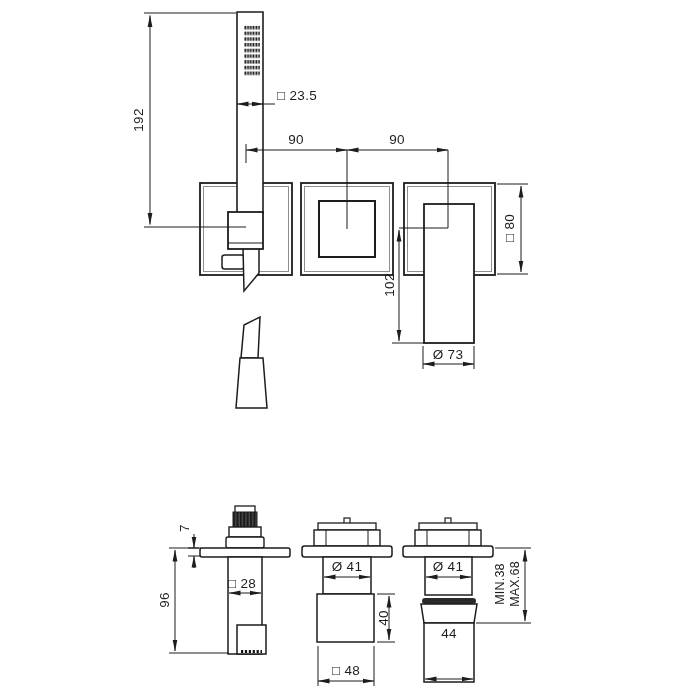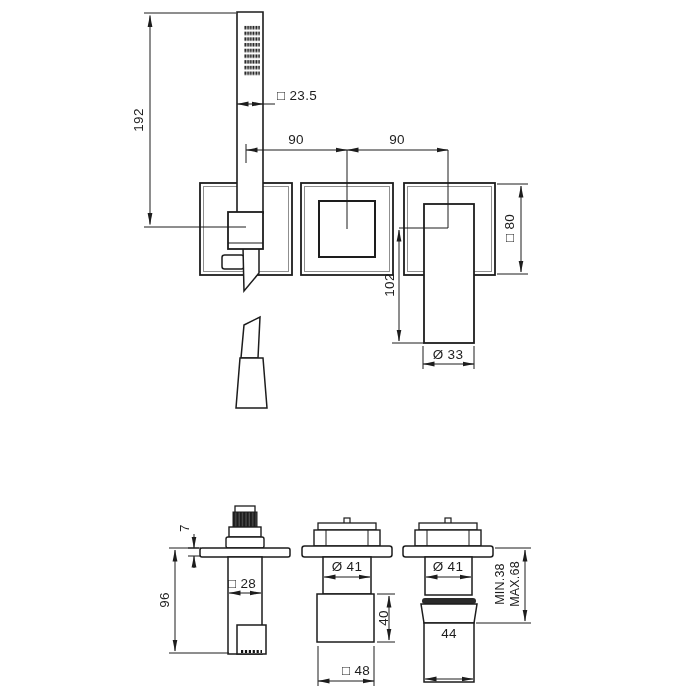--- a/index.html
+++ b/index.html
@@ -173,27 +173,27 @@
     </g>
   </g>
 </svg>
 
 <span class="dim-label rot" style="left:139px;top:120px">192</span>
 <span class="dim-label" style="left:297px;top:96px">□ 23.5</span>
 <span class="dim-label" style="left:296px;top:140px">90</span>
 <span class="dim-label" style="left:397px;top:140px">90</span>
 <span class="dim-label rot" style="left:510px;top:228px">□ 80</span>
 <span class="dim-label rot" style="left:390px;top:285px">102</span>
-<span class="dim-label" style="left:448px;top:355px">Ø 33</span>
+<span class="dim-label" style="left:448px;top:355px">Ø 73</span>
 
 <span class="dim-label rot" style="left:185px;top:528px">7</span>
 <span class="dim-label rot" style="left:165px;top:600px">96</span>
 <span class="dim-label" style="left:242px;top:584px">□ 28</span>
 <span class="dim-label" style="left:347px;top:567px">Ø 41</span>
 <span class="dim-label rot" style="left:384px;top:618px">40</span>
-<span class="dim-label" style="left:356px;top:671px">□ 48</span>
+<span class="dim-label" style="left:346px;top:671px">□ 48</span>
 <span class="dim-label" style="left:448px;top:567px">Ø 41</span>
 <span class="dim-label" style="left:449px;top:634px">44</span>
 
 <span class="minmax" style="left:508px;top:584px"><span>MIN.38</span><br>
 <span>MAX.68</span></span>
 
 </div>
 
 </body></html>

